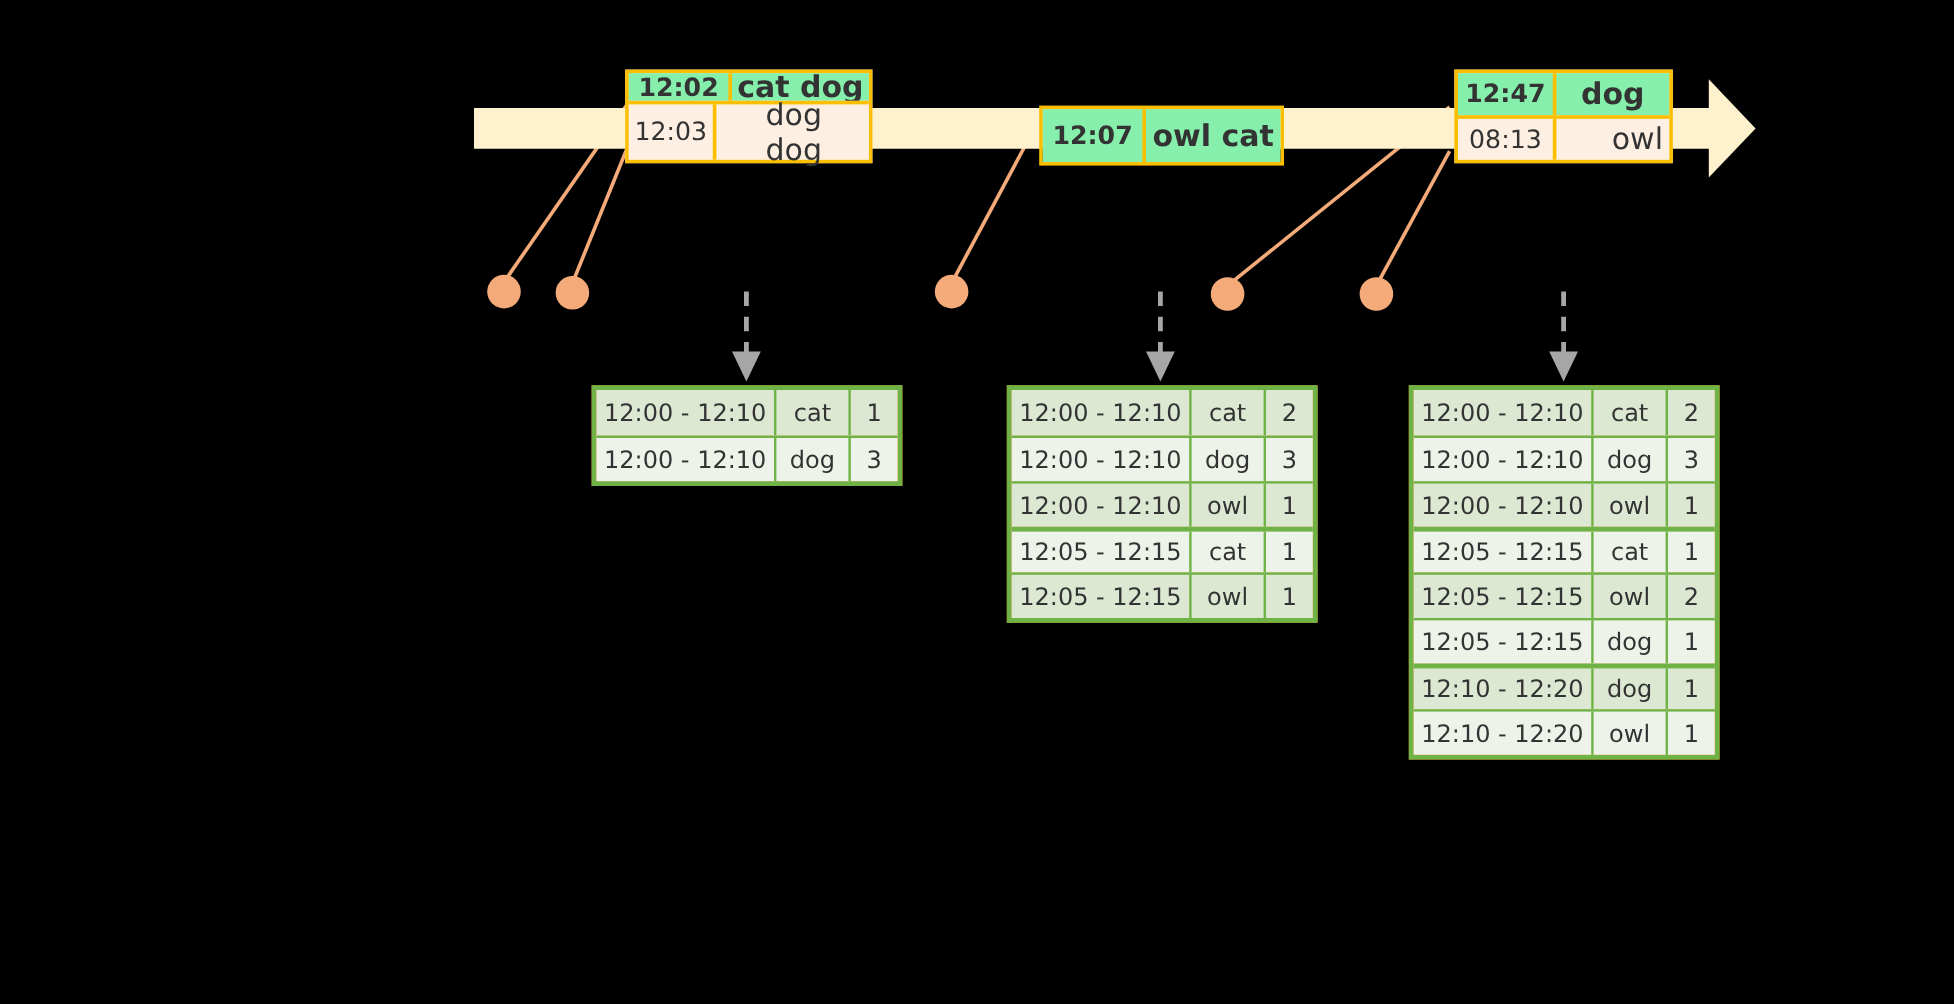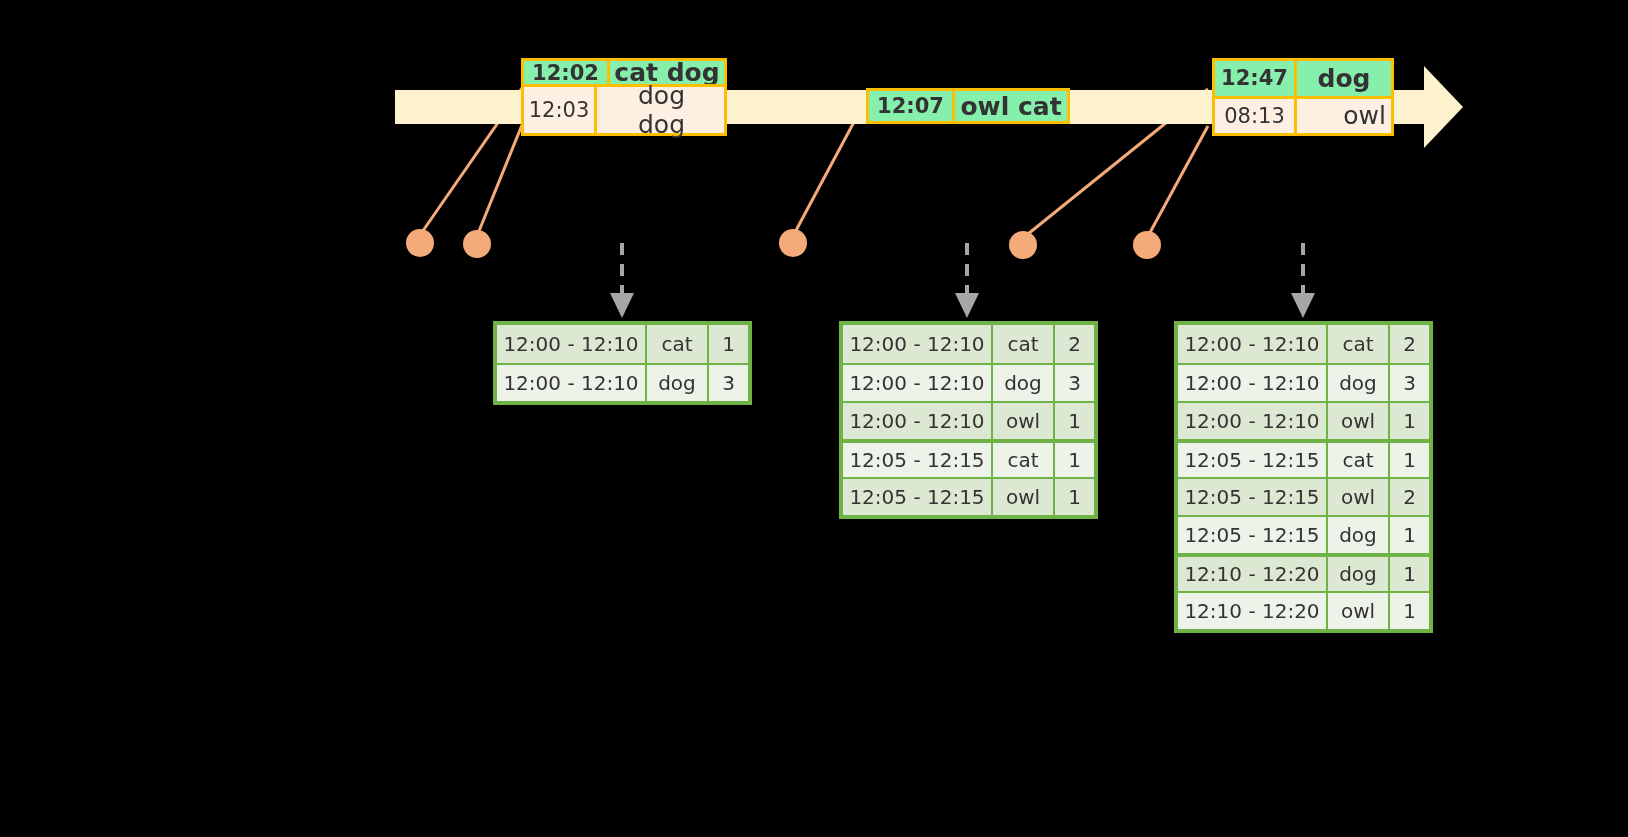--- a/index.html
+++ b/index.html
@@ -153,21 +153,21 @@
     <div class="event-row shade-a">
       <div class="event-time" style="width:86px;">12:02</div>
       <div class="event-words">cat dog</div>
     </div>
     <div class="event-row shade-b">
       <div class="event-time" style="width:86px;">12:03</div>
       <div class="event-words">dog dog</div>
     </div>
   </div>
 
-  <div class="event-box" style="left:866px; top:88px; width:204px; height:36px;">
+  <div class="event-box" style="left:866px; top:88px; width:204px; height:50px;">
     <div class="event-row shade-a">
       <div class="event-time" style="width:86px;">12:07</div>
       <div class="event-words">owl cat</div>
     </div>
   </div>
 
   <div class="event-box" style="left:1212px; top:58px; width:182px; height:78px;">
     <div class="event-row shade-a">
       <div class="event-time" style="width:82px;">12:47</div>
       <div class="event-words">dog</div>

